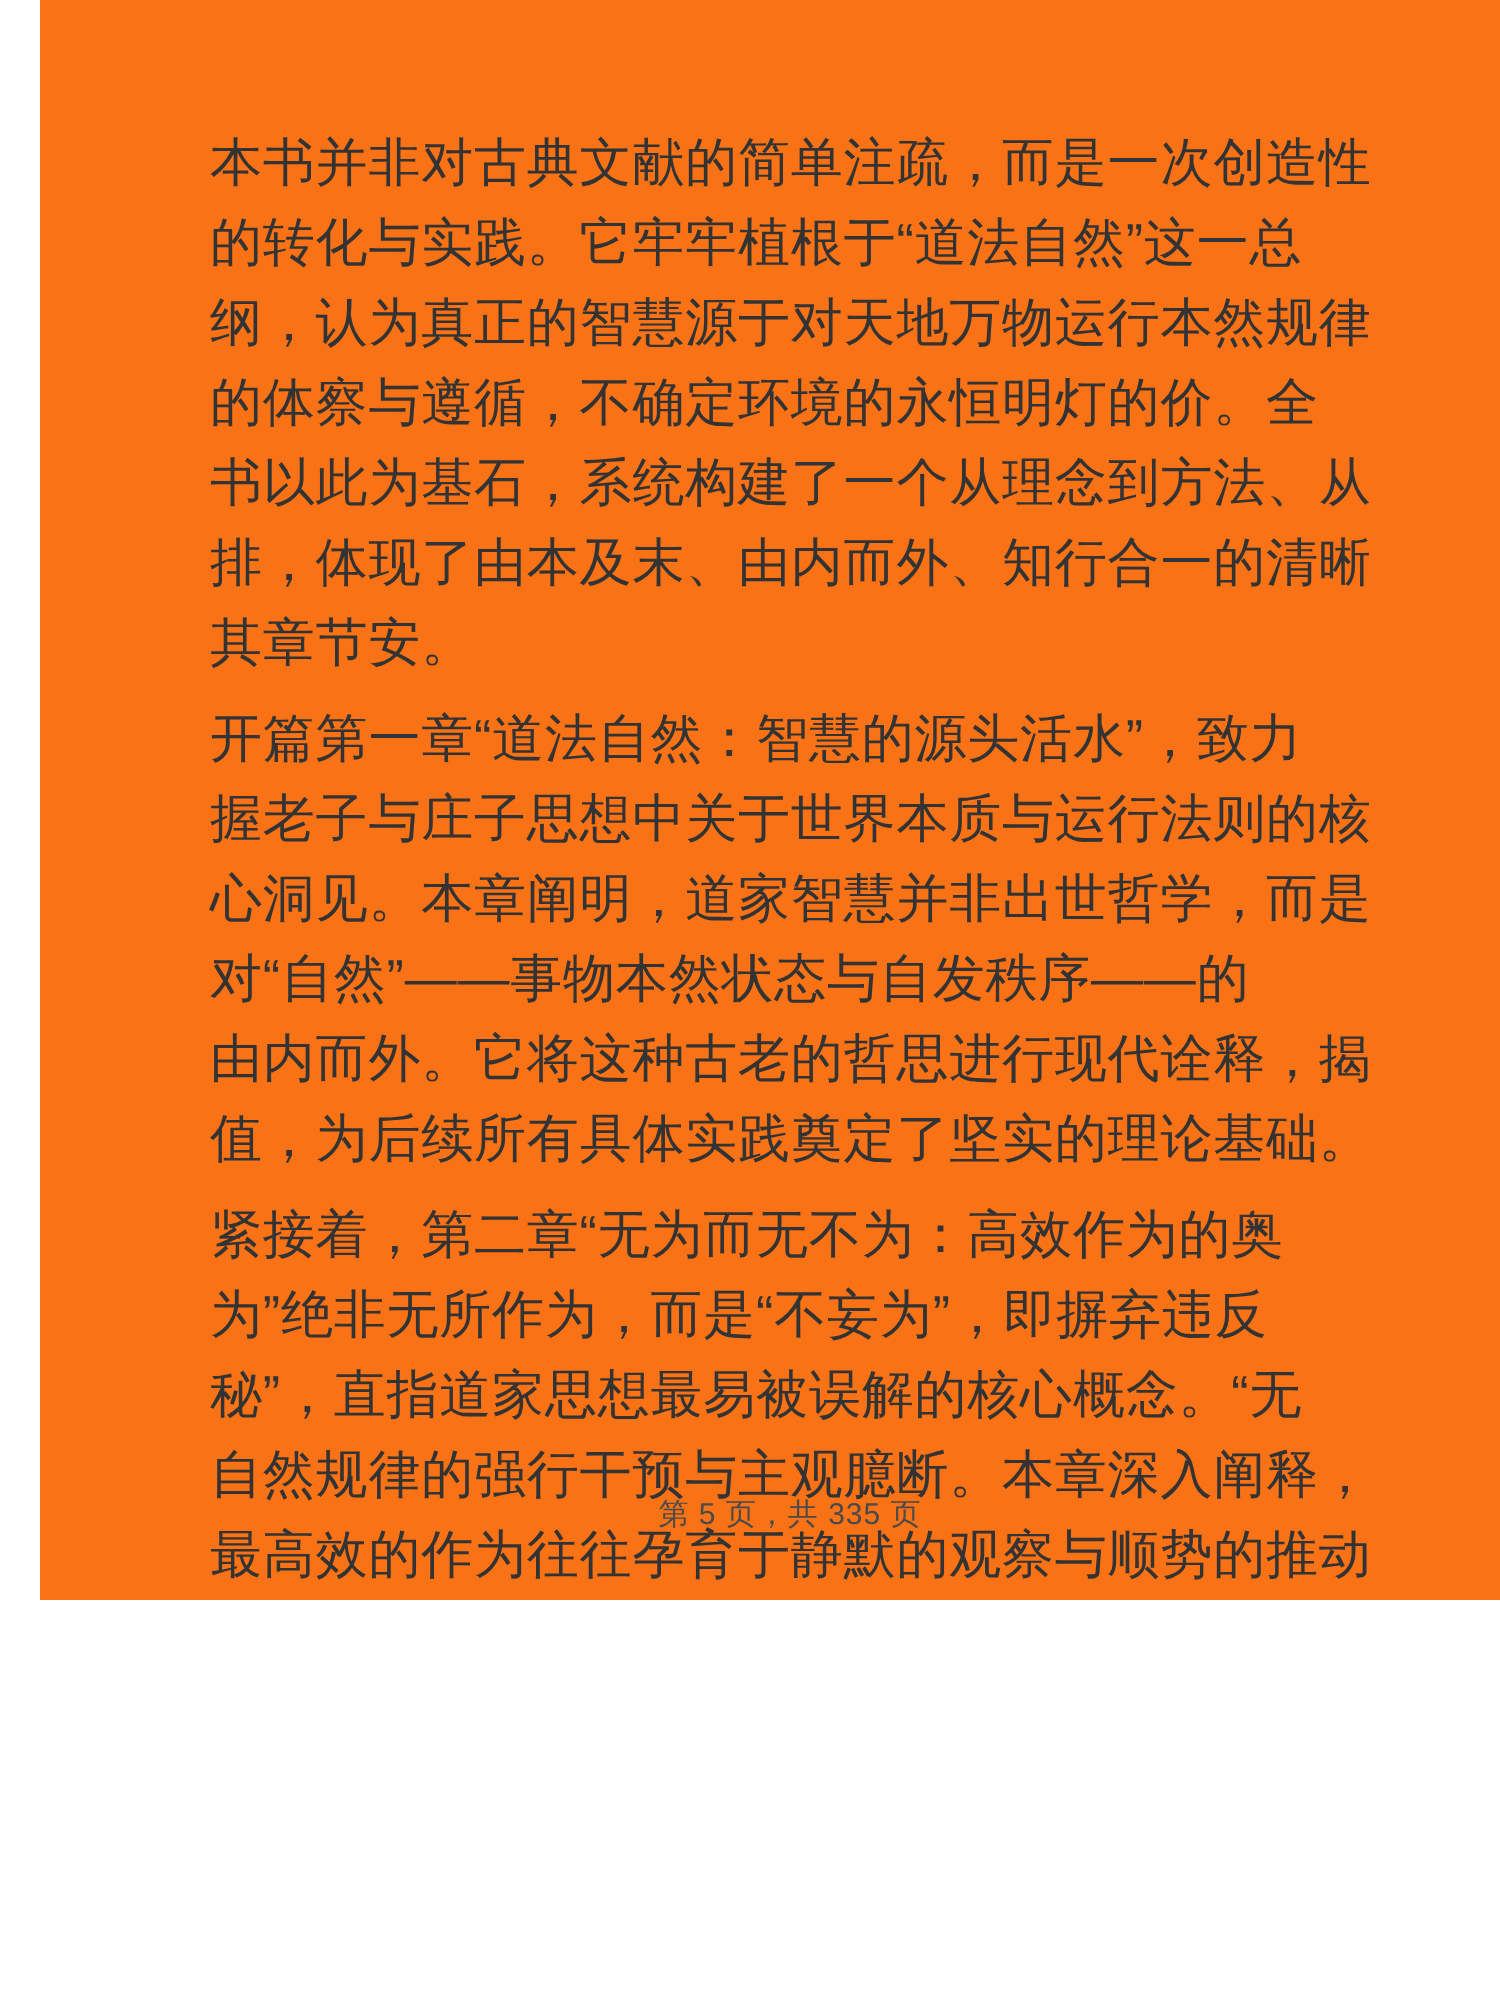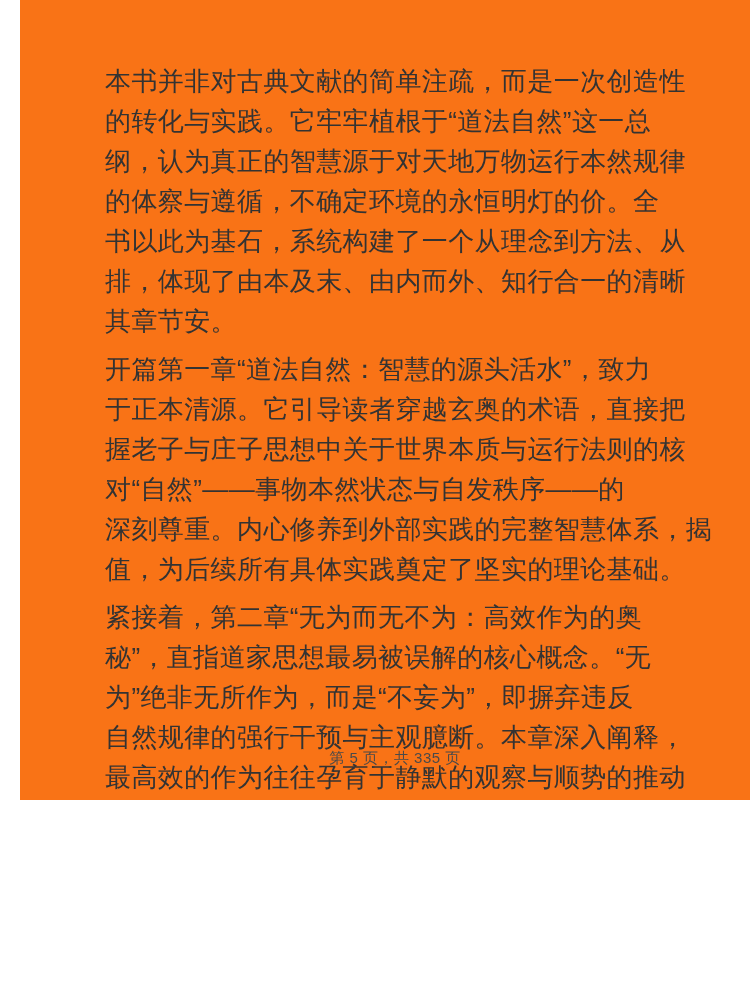--- a/index.html
+++ b/index.html
@@ -55,31 +55,31 @@
       <div class="line">的转化与实践。它牢牢植根于“道法自然”这一总</div>
       <div class="line">纲，认为真正的智慧源于对天地万物运行本然规律</div>
       <div class="line">的体察与遵循，不确定环境的永恒明灯的价。全</div>
       <div class="line">书以此为基石，系统构建了一个从理念到方法、从</div>
       <div class="line">排，体现了由本及末、由内而外、知行合一的清晰</div>
       <div class="line">其章节安。</div>
     </div>
 
     <div class="para">
       <div class="line">开篇第一章“道法自然：智慧的源头活水”，致力</div>
-      <div class="line">于正本清源。它引导读者穿越玄奥的术语，直接把</div>
       <div class="line">握老子与庄子思想中关于世界本质与运行法则的核</div>
+      <div class="line">心洞见。本章阐明，道家智慧并非出世哲学，而是</div>
       <div class="line">对“自然”——事物本然状态与自发秩序——的</div>
-      <div class="line">深刻尊重。内心修养到外部实践的完整智慧体系，揭</div>
+      <div class="line">由内而外。它将这种古老的哲思进行现代诠释，揭</div>
       <div class="line">值，为后续所有具体实践奠定了坚实的理论基础。</div>
     </div>
 
     <div class="para">
       <div class="line">紧接着，第二章“无为而无不为：高效作为的奥</div>
+      <div class="line">为”绝非无所作为，而是“不妄为”，即摒弃违反</div>
       <div class="line">秘”，直指道家思想最易被误解的核心概念。“无</div>
-      <div class="line">为”绝非无所作为，而是“不妄为”，即摒弃违反</div>
       <div class="line">自然规律的强行干预与主观臆断。本章深入阐释，</div>
       <div class="line">最高效的作为往往孕育于静默的观察与顺势的推动</div>
     </div>
 
   </div>
 
   <div class="footer">第 5 页，共 335 页</div>
 </div>
 
 </body></html>

